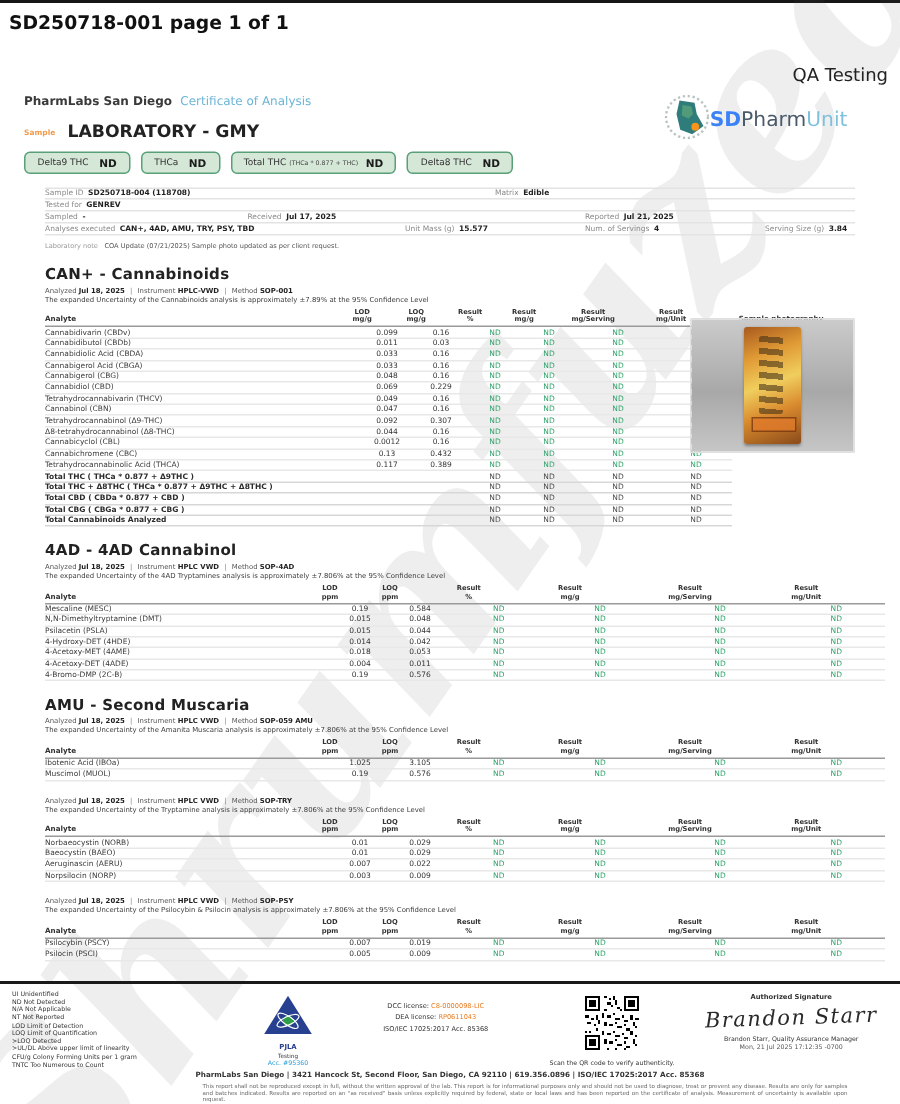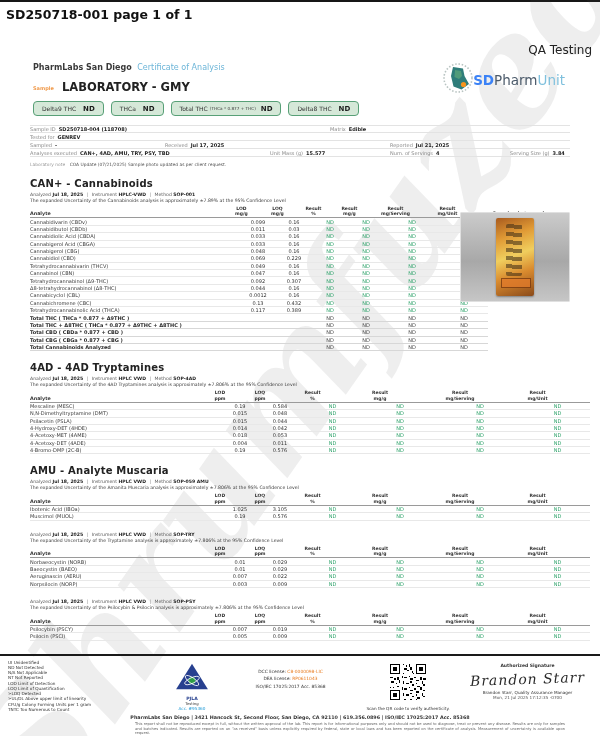--- a/index.html
+++ b/index.html
@@ -7,21 +7,21 @@
   .page { position:relative; width:600px; height:736px; overflow:hidden; background:#fff; }
   .top-rule { position:absolute; top:0; left:0; right:0; height:2px; background:#161616; }
   .watermark { position:absolute; left:50%; top:50%; transform:translate(-50%,-50%) rotate(-55deg); font-family:"DejaVu Serif","Liberation Serif",serif; font-style:italic; font-weight:bold; font-size:150px; color:rgba(90,90,90,0.10); white-space:nowrap; z-index:0; pointer-events:none; }
   .content { position:relative; z-index:1; }
 
   
   .hdr-row { display:flex; justify-content:space-between; padding:7px 8px 0 6px; }
   .doc-id { font-size:12.5px; font-weight:bold; color:#111; }
   .qa { font-size:12px; color:#222;margin-top:36px; }
 
-  .lab-block { margin:6px 30px 0 33px; position:relative; }
+  .lab-block { margin:6px 30px 0 16px; position:relative; }
   .lab-line { font-size:8px; }
   .lab-name { font-weight:bold; color:#3a3a3a; }
   .cert { color:#6cb5d8; margin-left:3px; }
   .sample-line { margin-top:4px; }
   .sample-label { font-size:5px; color:#f09a4b; font-weight:bold; margin-right:3px; vertical-align:1px; }
   .sample-name { font-size:11.5px; font-weight:bold; color:#222; }
   .badges { display:flex; gap:7px; margin-top:6px; }
   .badge { display:flex; align-items:center; border:1px solid #58a077; background:#d5e8d8; border-radius:4px; padding:2.5px 8px; }
   .badge .b-label { font-size:6px; color:#333; }
   .badge .b-sub { font-size:4.2px; color:#444; margin-left:2px; }
@@ -463,21 +463,21 @@
             <div class="td ndt">ND</div>
             <div class="td ndt">ND</div>
           </div>
         </div>
       <div class="photo">
         <div class="pkg"></div>
       </div>
     </div>
 
     <div class="sec t-wide">
-      <div class="sec-title">4AD - 4AD Tryptamines</div>
+      <div class="sec-title">4AD - 4AD Cannabinol</div>
       <div class="meta">
         <span>Analyzed</span> <b>Jul 18, 2025</b>
         <span class="sep">|</span>
         <span>Instrument</span> <b>HPLC VWD</b>
         <span class="sep">|</span>
         <span>Method</span> <b>SOP-4AD</b>
       </div>
       <div class="unc">The expanded Uncertainty of the 4AD Tryptamines analysis is approximately ±7.806% at the 95% Confidence Level</div>
       <div class="thead">
         <div class="th-analyte">Analyte</div>
@@ -582,21 +582,21 @@
             <div class="td">0.576</div>
             <div class="td nd">ND</div>
             <div class="td nd">ND</div>
             <div class="td nd">ND</div>
             <div class="td nd">ND</div>
           </div>
         </div>
     </div>
 
     <div class="sec t-wide">
-      <div class="sec-title">AMU - Analyte Muscaria</div>
+      <div class="sec-title">AMU - Second Muscaria</div>
       <div class="meta">
         <span>Analyzed</span> <b>Jul 18, 2025</b>
         <span class="sep">|</span>
         <span>Instrument</span> <b>HPLC VWD</b>
         <span class="sep">|</span>
         <span>Method</span> <b>SOP-059 AMU</b>
       </div>
       <div class="unc">The expanded Uncertainty of the Amanita Muscaria analysis is approximately ±7.806% at the 95% Confidence Level</div>
       <div class="thead">
         <div class="th-analyte">Analyte</div>

